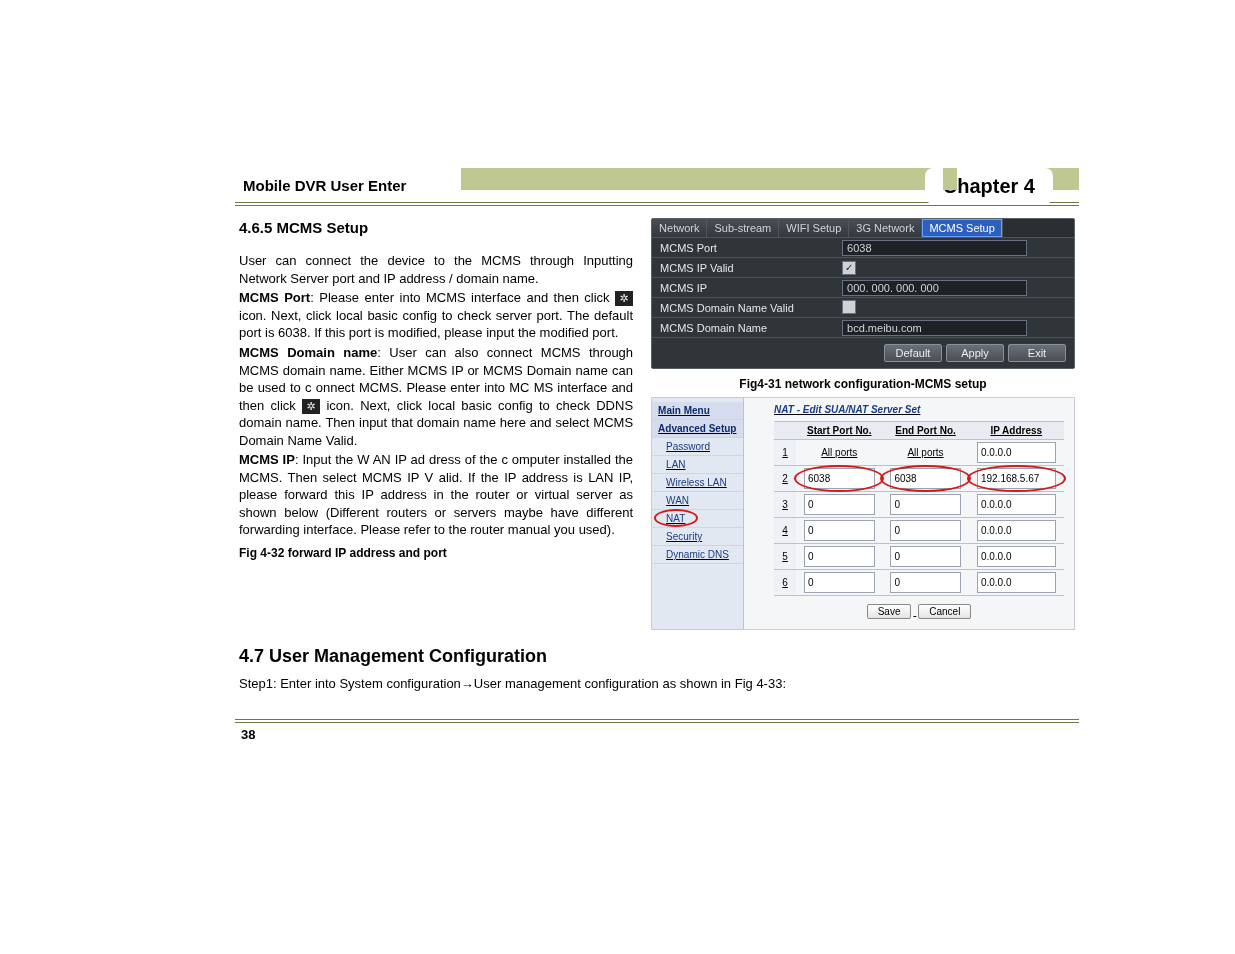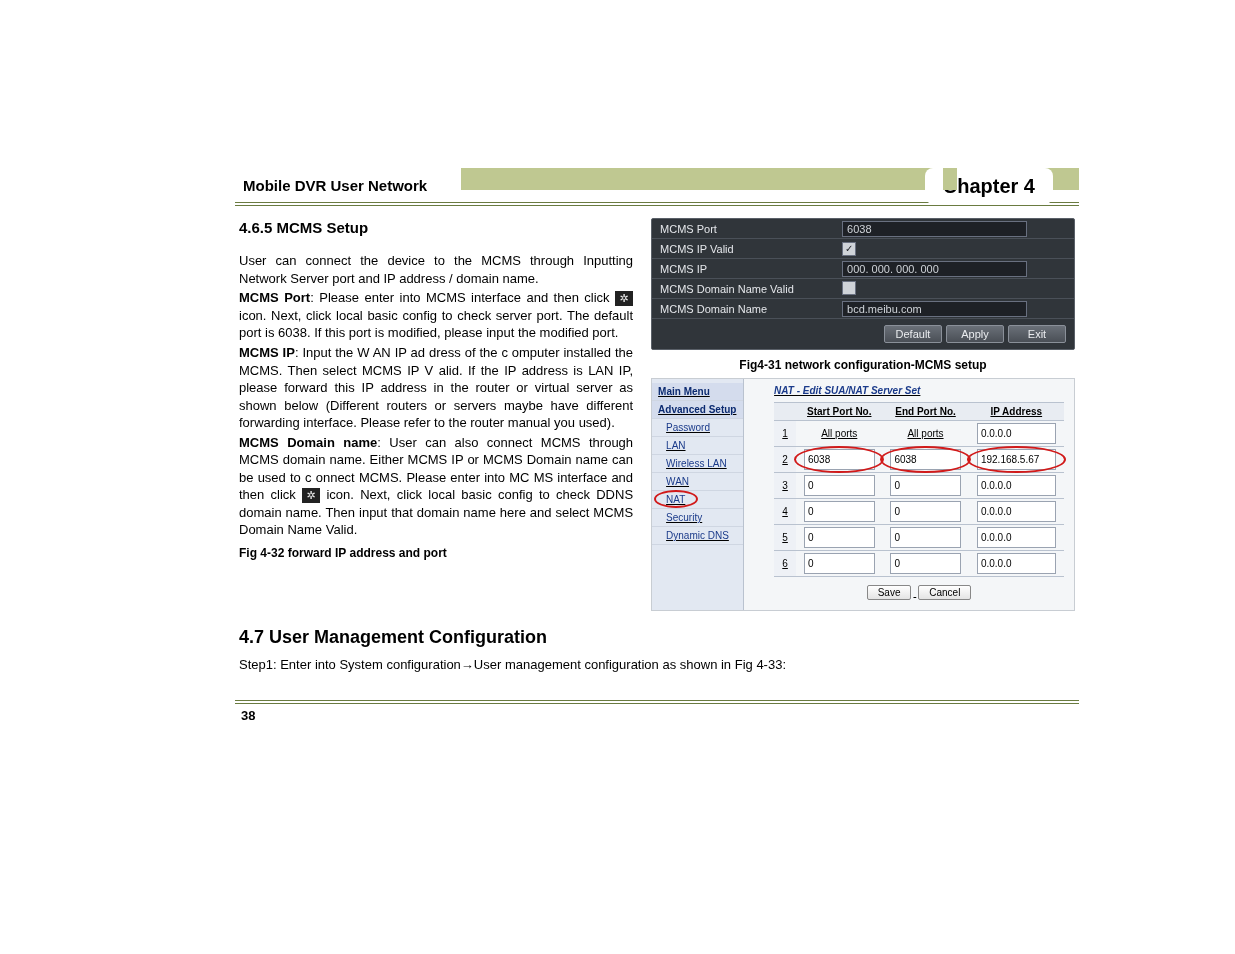--- a/index.html
+++ b/index.html
@@ -331,43 +331,50 @@
   .footer-text .hand { font-weight: normal; margin-right: 6px; }
 </style>
 </head>
 <body>
 
 <div class="page">
 
   <div class="header">
     <div class="header-stripe"></div>
     <div class="chapter-badge">Chapter 4</div>
-    <div class="header-title">Mobile DVR User Network</div>
+    <div class="header-title">Mobile DVR User Enter</div>
   </div>
 
   <div class="body">
 
     <div class="leftcol">
       <h3 class="section">4.6.5  MCMS Setup</h3>
       <p>User can connect the device to the MCMS through Inputting Network Server port and IP address / domain name.</p>
       <p>
         <b>MCMS Port</b><span>: Please enter into MCMS interface and then click </span><span class="inline-gear">✲</span><span> icon. Next, click local basic config to check server port. The default port is 6038. If this port is modified, please input the modified port.</span>
       </p>
       <p>
-        <b>MCMS IP</b><span>: Input the W AN IP ad dress of the c omputer installed the MCMS. Then select MCMS IP V alid. If the IP address is LAN IP, please forward this IP address in the router or virtual server as shown below (Different routers or servers maybe have different forwarding interface. Please refer to the router manual you used).</span>
+        <b>MCMS Domain name</b><span>: User can also connect MCMS through MCMS domain name. Either MCMS IP or MCMS Domain name can be used to c onnect MCMS. Please enter into MC MS interface and then click </span><span class="inline-gear">✲</span><span> icon. Next, click local basic config to check DDNS domain name. Then input that domain name here and select MCMS Domain Name Valid.</span>
       </p>
       <p>
-        <b>MCMS Domain name</b><span>: User can also connect MCMS through MCMS domain name. Either MCMS IP or MCMS Domain name can be used to c onnect MCMS. Please enter into MC MS interface and then click </span><span class="inline-gear">✲</span><span> icon. Next, click local basic config to check DDNS domain name. Then input that domain name here and select MCMS Domain Name Valid.</span>
+        <b>MCMS IP</b><span>: Input the W AN IP ad dress of the c omputer installed the MCMS. Then select MCMS IP V alid. If the IP address is LAN IP, please forward this IP address in the router or virtual server as shown below (Different routers or servers maybe have different forwarding interface. Please refer to the router manual you used).</span>
       </p>
       <div class="fig-caption">Fig 4-32   forward IP address and port</div>
     </div>
 
     <div class="rightcol">
 
       <div class="dvr-panel">
+        <div class="dvr-tabs">
+          <div class="dvr-tab">Network</div>
+          <div class="dvr-tab">Sub-stream</div>
+          <div class="dvr-tab">WIFI Setup</div>
+          <div class="dvr-tab">3G Network</div>
+          <div class="dvr-tab highlight">MCMS Setup</div>
+        </div>
         <div class="dvr-row">
           <div class="dvr-label">MCMS Port</div>
           <div class="dvr-value"><input class="dvr-input" value="6038" style=""></div>
         </div>
         <div class="dvr-row">
           <div class="dvr-label">MCMS IP Valid</div>
           <div class="dvr-value"><span class="dvr-check">✓</span></div>
         </div>
         <div class="dvr-row">
           <div class="dvr-label">MCMS IP</div>

